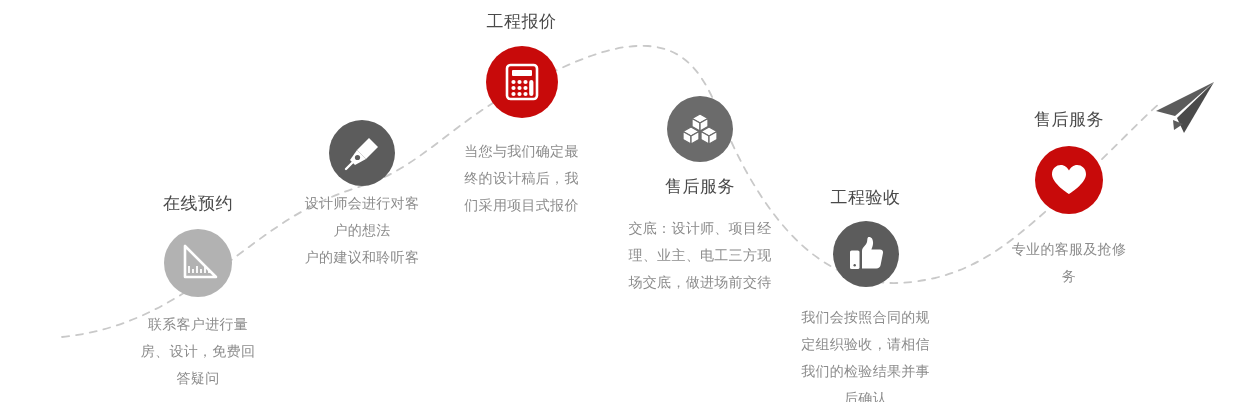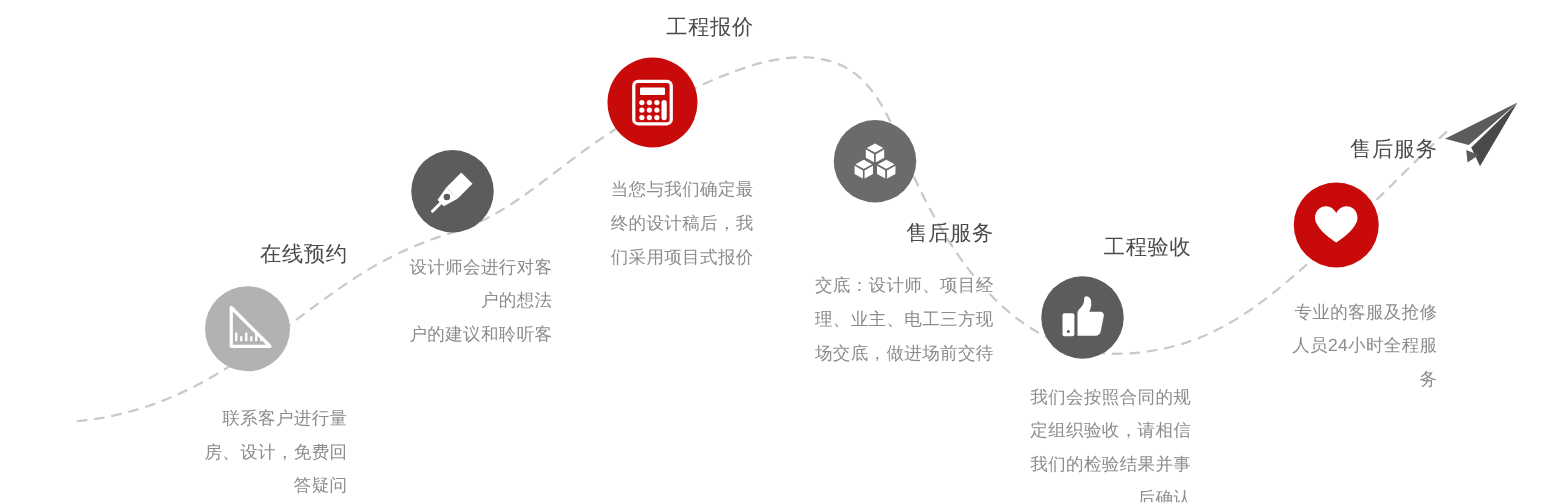--- a/index.html
+++ b/index.html
@@ -20,21 +20,21 @@
   #curve-layer {
     position: absolute;
     left: 0;
     top: 0;
     width: 1245px;
     height: 402px;
     pointer-events: none;
   }
   .step {
     position: absolute;
-    text-align: right;
+    text-align: center;
   }
   .step-title {
     font-size: 17px;
     color: #4a4a4a;
     line-height: 24px;
     white-space: nowrap;
     letter-spacing: 0.5px;
   }
   .icon-circle {
     border-radius: 50%;
@@ -87,37 +87,37 @@
         <g stroke="#ffffff" stroke-width="1.8">
           <line x1="13" y1="32" x2="13" y2="25"></line>
           <line x1="17" y1="32" x2="17" y2="28"></line>
           <line x1="21" y1="32" x2="21" y2="25"></line>
           <line x1="25" y1="32" x2="25" y2="28"></line>
           <line x1="29" y1="32" x2="29" y2="25"></line>
           <line x1="33" y1="32" x2="33" y2="28"></line>
         </g>
       </svg>
     </div>
-    <div class="step-desc" style="margin-top:24px;">
+    <div class="step-desc" style="margin-top:14px;">
       <div>联系客户进行量</div>
       <div>房、设计，免费回</div>
       <div>答疑问</div>
     </div>
   </div>
 
   <div class="step" style="left:282px; top:108px; width:160px;">
     <div class="icon-circle" style="width:66px; height:66px; background:#5c5c5c; margin-top:12px;">
       <svg width="42" height="42" viewBox="0 0 42 42" xmlns="http://www.w3.org/2000/svg">
         <path d="M28 6 L37 15 L25 27 L16 18 Z" fill="#ffffff"></path>
         <path d="M16 18 L25 27 L14 33 L9 28 Z" fill="#ffffff"></path>
         <path d="M12 30 L5 37" stroke="#ffffff" stroke-width="2.4" stroke-linecap="round"></path>
         <circle cx="16.5" cy="25.5" r="2.6" fill="#5c5c5c"></circle>
       </svg>
     </div>
-    <div class="step-desc" style="margin-top:14px;">
+    <div class="step-desc" style="margin-top:4px;">
       <div>设计师会进行对客</div>
       <div>户的想法</div>
       <div>户的建议和聆听客</div>
     </div>
   </div>
 
   <div class="step" style="left:440px; top:10px; width:163px;">
     <div class="step-title">工程报价</div>
     <div class="icon-circle" style="width:72px; height:72px; background:#c80a0a; margin-top:12px;">
       <svg width="44" height="44" viewBox="0 0 44 44" xmlns="http://www.w3.org/2000/svg">
@@ -187,18 +187,17 @@
 
   <div class="step" style="left:988px; top:108px; width:162px;">
     <div class="step-title">售后服务</div>
     <div class="icon-circle" style="width:68px; height:68px; background:#c80a0a; margin-top:14px;">
       <svg width="42" height="42" viewBox="0 0 42 42" xmlns="http://www.w3.org/2000/svg">
         <path d="M21 35 C21 35, 4 24.5, 4 15.2 C4 9.4, 8.4 6, 12.8 6 C16.6 6, 19.6 8.6, 21 11.6 C22.4 8.6, 25.4 6, 29.2 6 C33.6 6, 38 9.4, 38 15.2 C38 24.5, 21 35, 21 35 Z" fill="#ffffff"></path>
       </svg>
     </div>
     <div class="step-desc" style="margin-top:22px;">
       <div>专业的客服及抢修</div>
-      <div>人员24小时全程服</div>
       <div>务</div>
     </div>
   </div>
 
 </div>
 
 </body></html>

